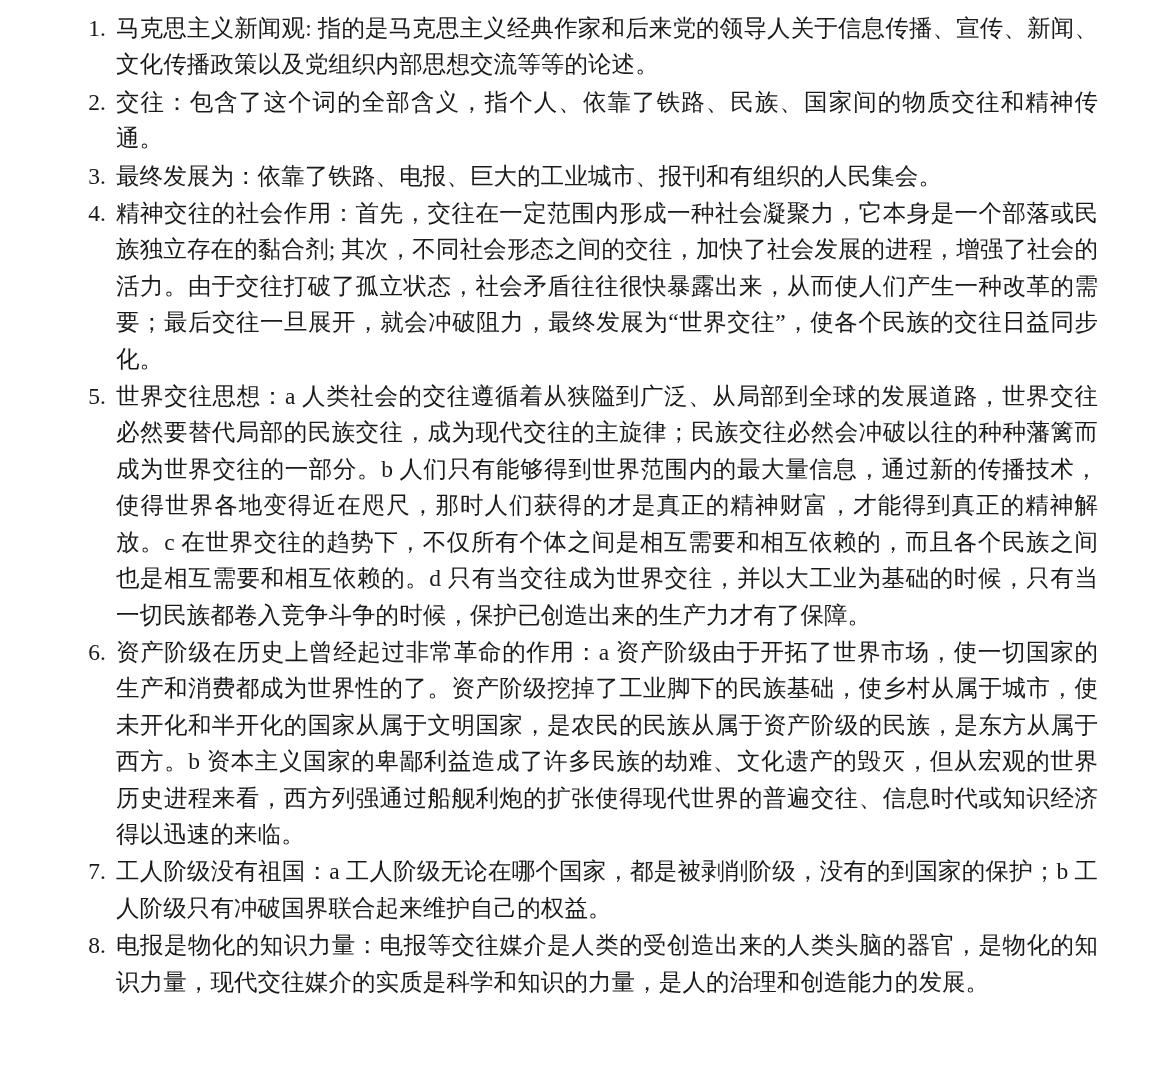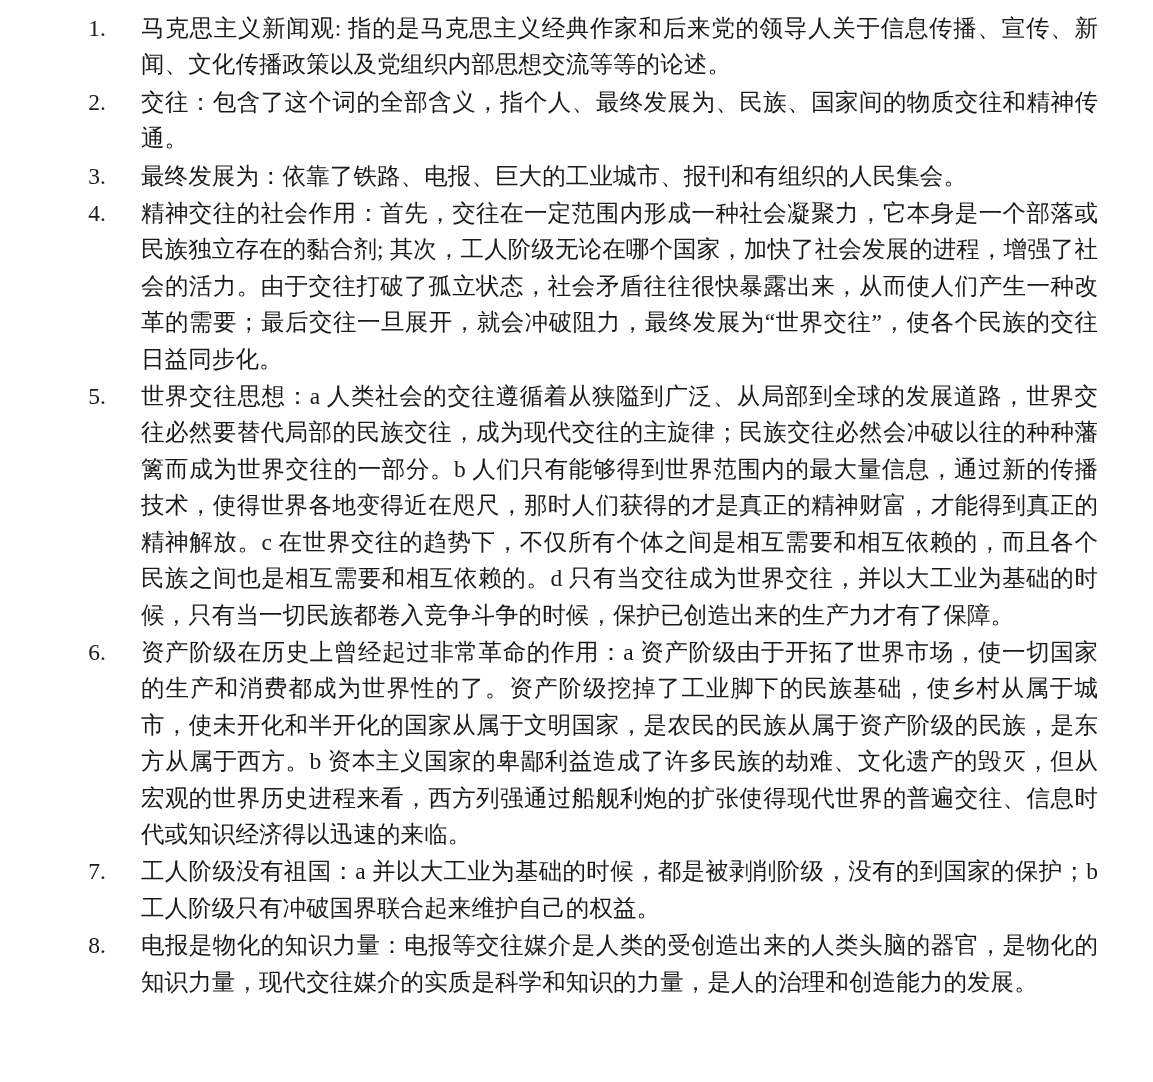--- a/index.html
+++ b/index.html
@@ -43,46 +43,45 @@
     left: 8px;
     top: 0;
     width: 36px;
     text-align: right;
     font-size: 23.5px;
     line-height: 36.4px;
     font-family: "Liberation Serif", "DejaVu Serif", serif;
   }
   .para-text {
     display: block;
-    margin-left: 25px;
   }
 </style>
 </head>
 <body>
 
 <div class="page">
   <ol class="doc-list">
     <li>
       <span class="para-text">马克思主义新闻观: 指的是马克思主义经典作家和后来党的领导人关于信息传播、宣传、新闻、文化传播政策以及党组织内部思想交流等等的论述。</span>
     </li>
     <li>
-      <span class="para-text">交往：包含了这个词的全部含义，指个人、最终发展为、民族、国家间的物质交往和精神传通。</span>
+      <span class="para-text">交往：包含了这个词的全部含义，指个人、依靠了铁路、民族、国家间的物质交往和精神传通。</span>
     </li>
     <li>
       <span class="para-text">最终发展为：依靠了铁路、电报、巨大的工业城市、报刊和有组织的人民集会。</span>
     </li>
     <li>
-      <span class="para-text">精神交往的社会作用：首先，交往在一定范围内形成一种社会凝聚力，它本身是一个部落或民族独立存在的黏合剂; 其次，工人阶级无论在哪个国家，加快了社会发展的进程，增强了社会的活力。由于交往打破了孤立状态，社会矛盾往往很快暴露出来，从而使人们产生一种改革的需要；最后交往一旦展开，就会冲破阻力，最终发展为“世界交往”，使各个民族的交往日益同步化。</span>
+      <span class="para-text">精神交往的社会作用：首先，交往在一定范围内形成一种社会凝聚力，它本身是一个部落或民族独立存在的黏合剂; 其次，不同社会形态之间的交往，加快了社会发展的进程，增强了社会的活力。由于交往打破了孤立状态，社会矛盾往往很快暴露出来，从而使人们产生一种改革的需要；最后交往一旦展开，就会冲破阻力，最终发展为“世界交往”，使各个民族的交往日益同步化。</span>
     </li>
     <li>
       <span class="para-text">世界交往思想：a 人类社会的交往遵循着从狭隘到广泛、从局部到全球的发展道路，世界交往必然要替代局部的民族交往，成为现代交往的主旋律；民族交往必然会冲破以往的种种藩篱而成为世界交往的一部分。b 人们只有能够得到世界范围内的最大量信息，通过新的传播技术，使得世界各地变得近在咫尺，那时人们获得的才是真正的精神财富，才能得到真正的精神解放。c 在世界交往的趋势下，不仅所有个体之间是相互需要和相互依赖的，而且各个民族之间也是相互需要和相互依赖的。d 只有当交往成为世界交往，并以大工业为基础的时候，只有当一切民族都卷入竞争斗争的时候，保护已创造出来的生产力才有了保障。</span>
     </li>
     <li>
       <span class="para-text">资产阶级在历史上曾经起过非常革命的作用：a 资产阶级由于开拓了世界市场，使一切国家的生产和消费都成为世界性的了。资产阶级挖掉了工业脚下的民族基础，使乡村从属于城市，使未开化和半开化的国家从属于文明国家，是农民的民族从属于资产阶级的民族，是东方从属于西方。b 资本主义国家的卑鄙利益造成了许多民族的劫难、文化遗产的毁灭，但从宏观的世界历史进程来看，西方列强通过船舰利炮的扩张使得现代世界的普遍交往、信息时代或知识经济得以迅速的来临。</span>
     </li>
     <li>
-      <span class="para-text">工人阶级没有祖国：a 并以大工业为基础的时候，都是被剥削阶级，没有的到国家的保护；b 工人阶级只有冲破国界联合起来维护自己的权益。</span>
+      <span class="para-text">工人阶级没有祖国：a 工人阶级无论在哪个国家，都是被剥削阶级，没有的到国家的保护；b 工人阶级只有冲破国界联合起来维护自己的权益。</span>
     </li>
     <li>
       <span class="para-text">电报是物化的知识力量：电报等交往媒介是人类的受创造出来的人类头脑的器官，是物化的知识力量，现代交往媒介的实质是科学和知识的力量，是人的治理和创造能力的发展。</span>
     </li>
   </ol>
 </div>
 
 </body></html>

